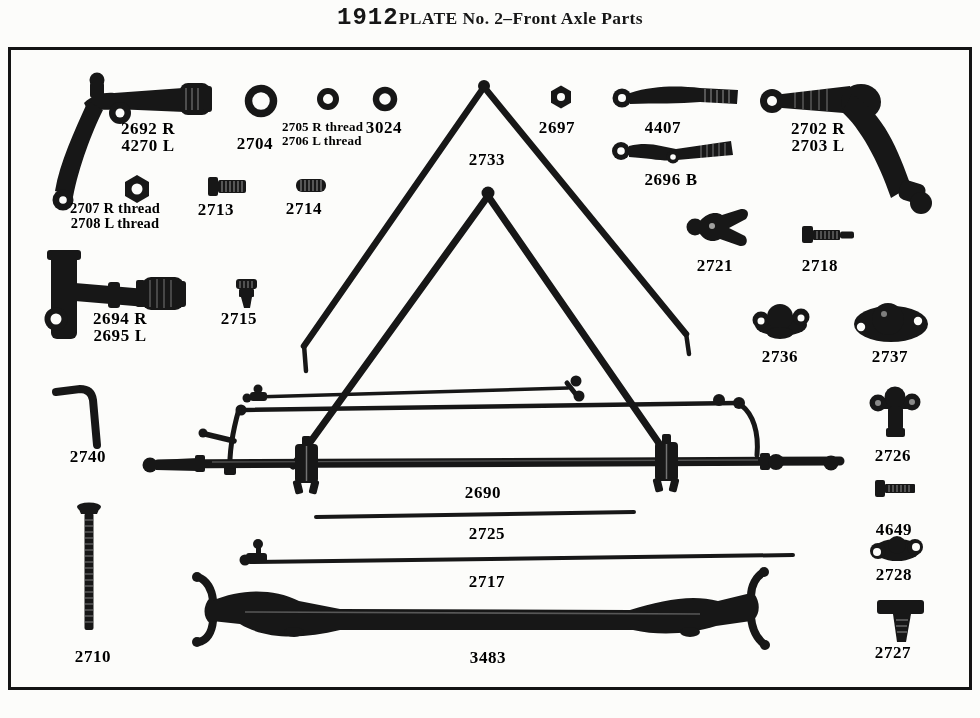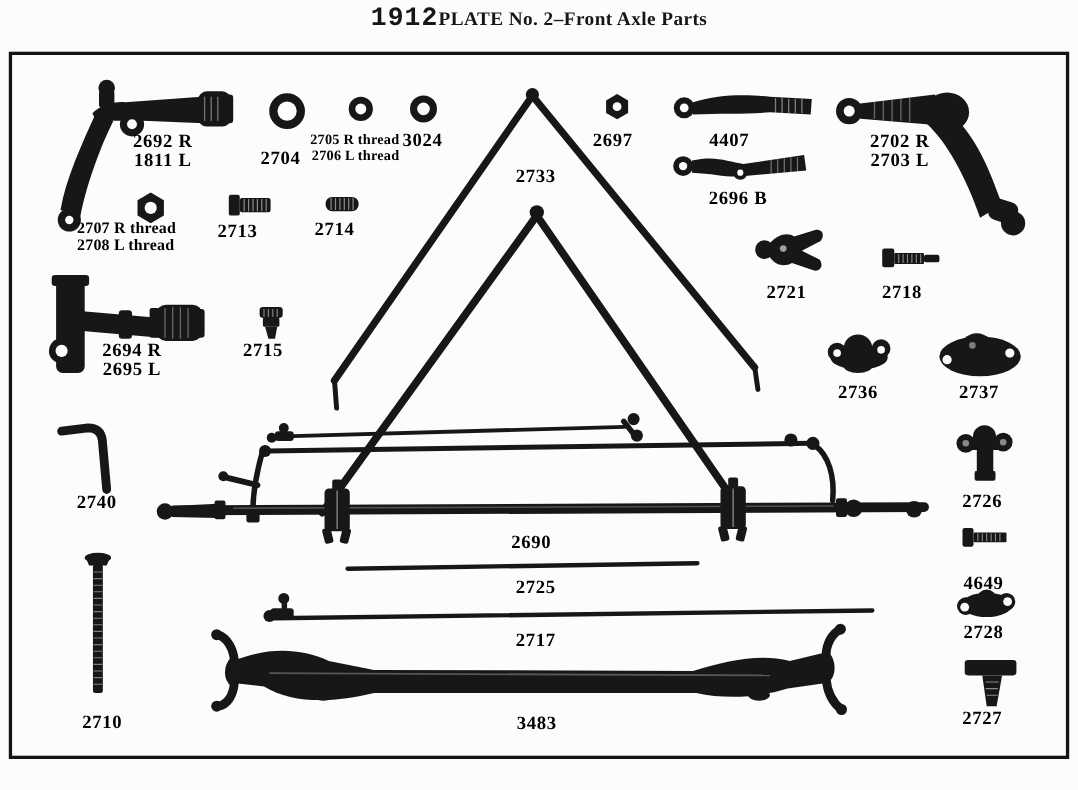--- a/index.html
+++ b/index.html
@@ -29,24 +29,24 @@
   .rod{stroke:#171717;fill:none;stroke-linecap:round;}
   .wht{stroke:#ffffff;fill:none;}
   .hole{fill:#fcfcfa;}
   .lbl{
     position:absolute;transform:translateX(-50%);text-align:center;
     font-weight:700;font-size:17px;line-height:1.02;letter-spacing:.6px;
     white-space:nowrap;color:#000000;
   }
   .lbl span{display:block;}
   .lbl.thread{
-    transform:none;text-align:left;font-size:14.5px;letter-spacing:.2px;line-height:1.05;
+    transform:none;text-align:center;font-size:14.5px;letter-spacing:.2px;line-height:1.05;
   }
   .lbl.thread-sm{
-    transform:none;text-align:right;font-size:13px;letter-spacing:.2px;line-height:1.1;
+    transform:none;text-align:left;font-size:13px;letter-spacing:.2px;line-height:1.1;
   }
 </style>
 </head>
 <body>
 
 <div class="page">
 
   <div class="title">
     <span class="year">1912</span><span class="plate">PLATE No. 2–Front Axle Parts</span>
   </div>
@@ -292,21 +292,21 @@
     <g class="ink">
       <ellipse cx="89" cy="507" rx="12" ry="4.5"></ellipse>
       <path d="M78,507 L100,507 L97,514 L81,514 Z"></path>
       <rect x="84.5" y="513" width="9" height="117" rx="2"></rect>
       <path d="M85,520 h8 M85,526 h8 M85,532 h8 M85,538 h8 M85,544 h8 M85,550 h8 M85,556 h8 M85,562 h8 M85,568 h8 M85,574 h8 M85,580 h8 M85,586 h8 M85,592 h8 M85,598 h8 M85,604 h8 M85,610 h8 M85,616 h8 M85,622 h8" class="wht" stroke-width="1" opacity="0.45"></path>
     </g>
   </svg>
 
   <div class="lbl" style="left:148px;top:120px">
       <span>2692 R</span>
-      <span>1811 L</span>
+      <span>4270 L</span>
     </div>
   <div class="lbl" style="left:255px;top:135px">
       <span>2704</span>
     </div>
   <div class="lbl thread-sm" style="left:282px;top:120px">
       <span>2705 R thread</span>
       <span>2706 L thread</span>
     </div>
   <div class="lbl" style="left:384px;top:119px">
       <span>3024</span>

